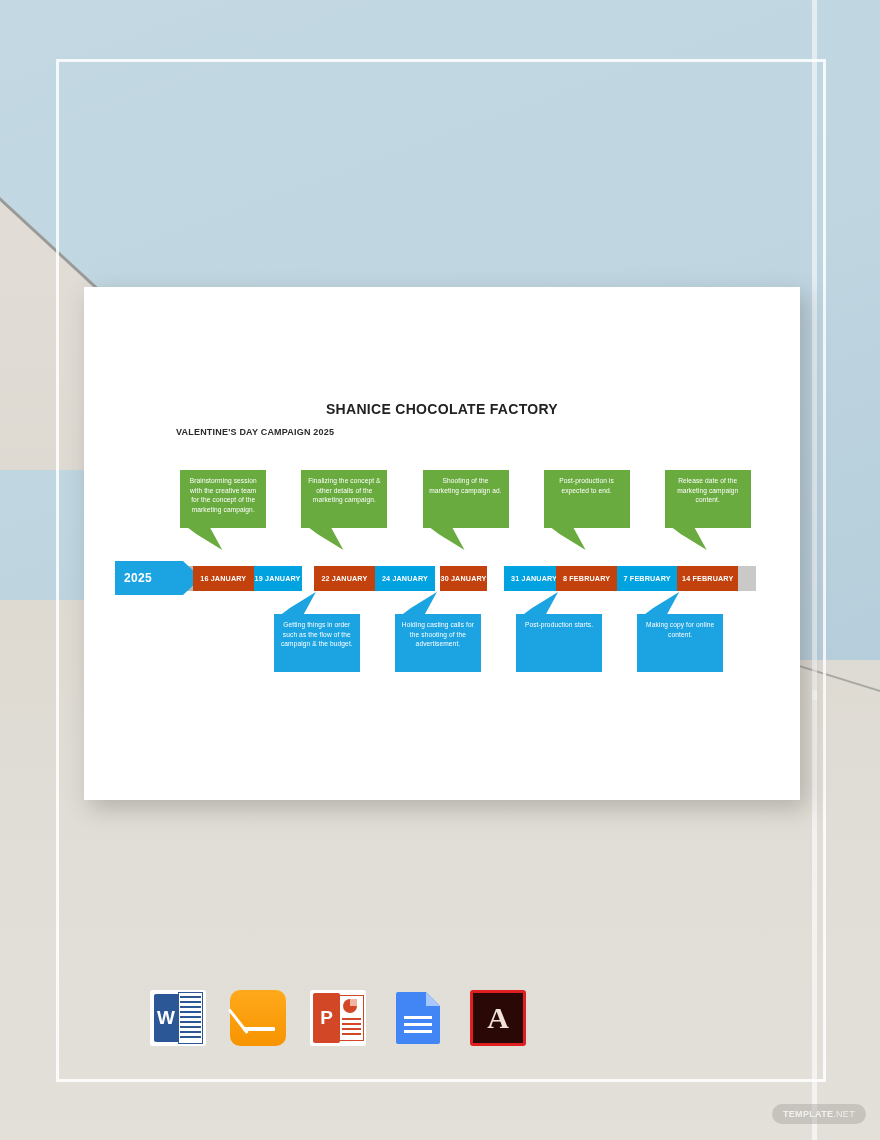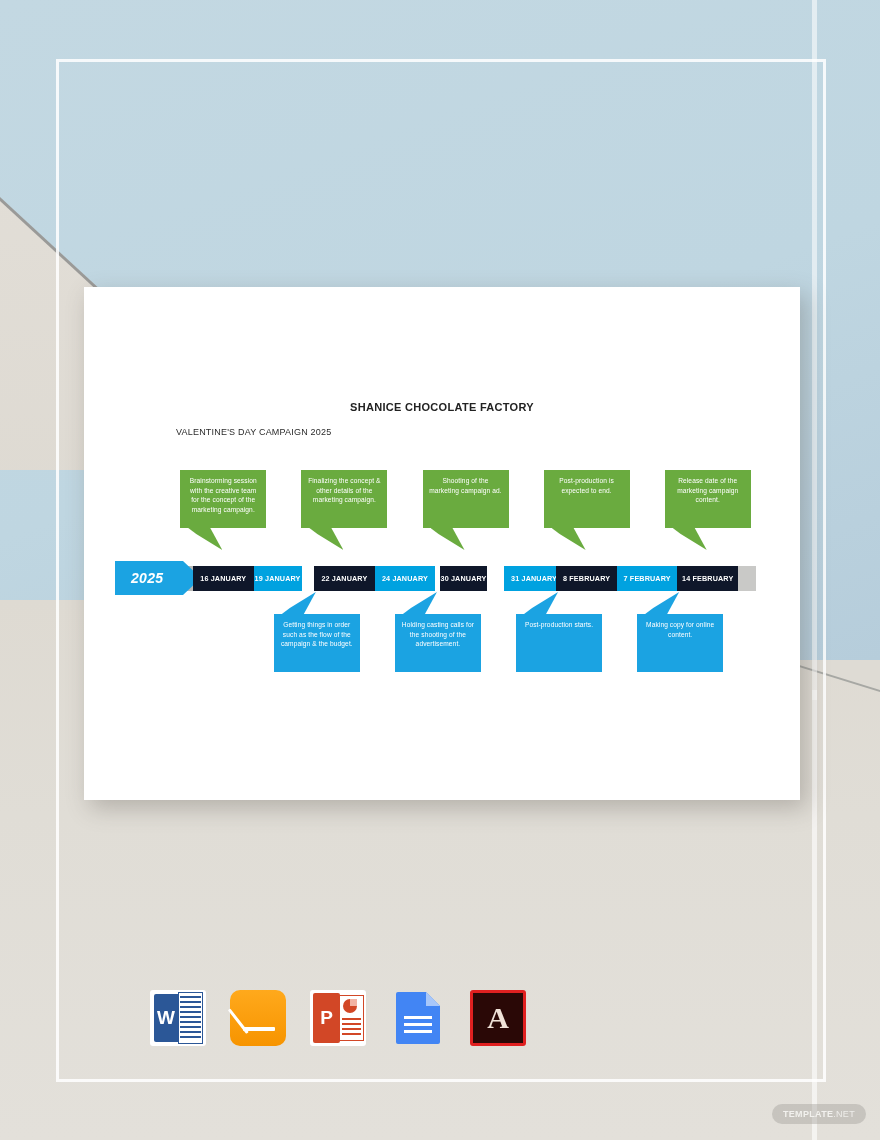--- a/index.html
+++ b/index.html
@@ -74,62 +74,62 @@
 
   .doc-title {
     position: absolute; left: 0; top: 85px; width: 100%;
     text-align: center;
     color: #29a8df; font-size: 17.5px; font-weight: bold;
     letter-spacing: .2px;
   }
   .doc-subtitle {
     position: absolute; left: 0; top: 114px; width: 100%;
     text-align: center;
-    color: #222; font-size: 11px; font-weight: bold;
+    color: #222; font-size: 14px; font-weight: bold;
     letter-spacing: .3px;
   }
   .doc-campaign {
     position: absolute; left: 92px; top: 140px;
-    color: #2b2b2b; font-size: 9px; font-weight: normal;
+    color: #2b2b2b; font-size: 9px; font-weight: bold;
     letter-spacing: .2px;
   }
 
   
   .timeline { position: absolute; left: 0; top: 0; width: 100%; height: 100%; }
 
   .bar { position: absolute; left: 109px; top: 279px; height: 25px; width: 545px; }
   .seg {
     position: absolute; top: 0; height: 25px;
     display: flex; align-items: center; justify-content: center;
     color: #fff; font-size: 7.2px; font-weight: bold; letter-spacing: .15px;
     white-space: nowrap;
   }
-  .seg.green { background: #0f172a; }
+  .seg.green { background: #c2410c; }
   .seg.blue  { background: #00a2e0; }
 
   .bar-tail {
     position: absolute; left: 654px; top: 279px;
     width: 18px; height: 25px; background: #c9c9c7;
   }
 
   
   .year-arrow-shadow {
     position: absolute; left: 46px; top: 279px;
     width: 86px; height: 25px; background: #b9b9b6;
     clip-path: polygon(0 0, 68px 0, 86px 12.5px, 68px 25px, 0 25px);
   }
   .year-arrow {
     position: absolute; left: 31px; top: 274px;
     width: 86px; height: 34px; background: #1ba3e2;
     clip-path: polygon(0 0, 68px 0, 86px 17px, 68px 34px, 0 34px);
     display: flex; align-items: center;
   }
   .year-arrow span {
-    color: #fff; font-size: 14px; font-weight: bold;
-    padding-left: 16px; letter-spacing: .3px; font-style: italic;
+    color: #fff; font-size: 12px; font-weight: bold;
+    padding-left: 9px; letter-spacing: .3px;
   }
 
   
   .callout {
     position: absolute; width: 86px; padding: 6px 5px;
     color: #fff; font-size: 6.6px; line-height: 1.45;
     text-align: center; letter-spacing: .1px;
   }
   .callout.green { background: #6aab3f; height: 58px; }
   .callout.blue  { background: #1ba3e2; height: 58px; }

